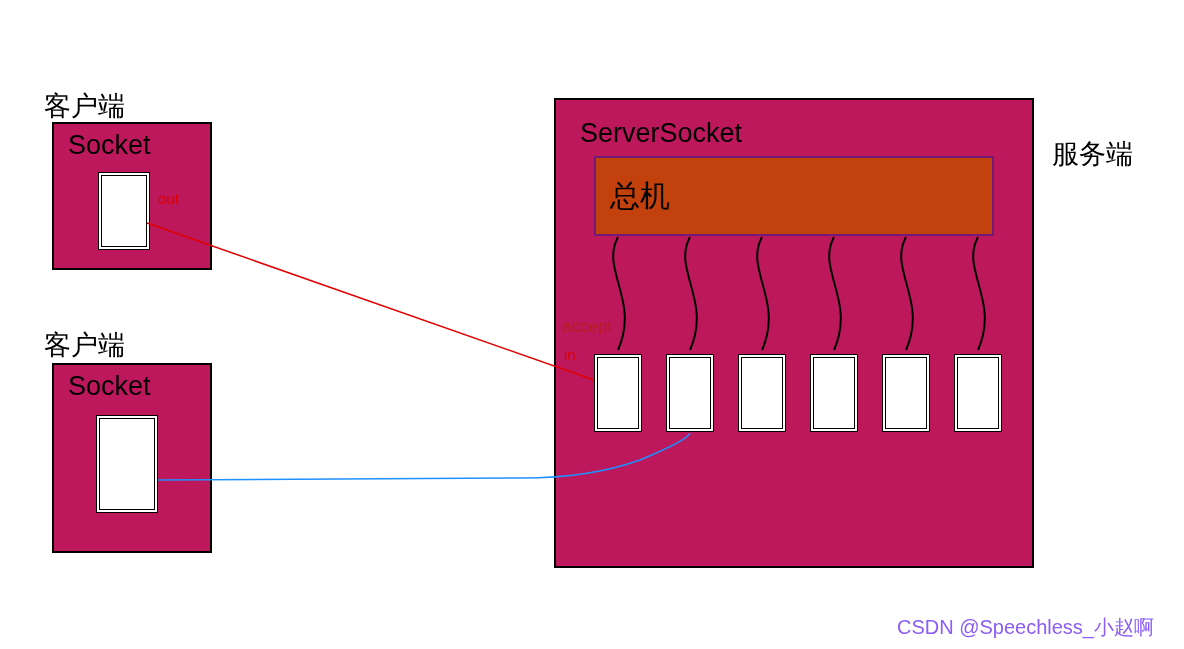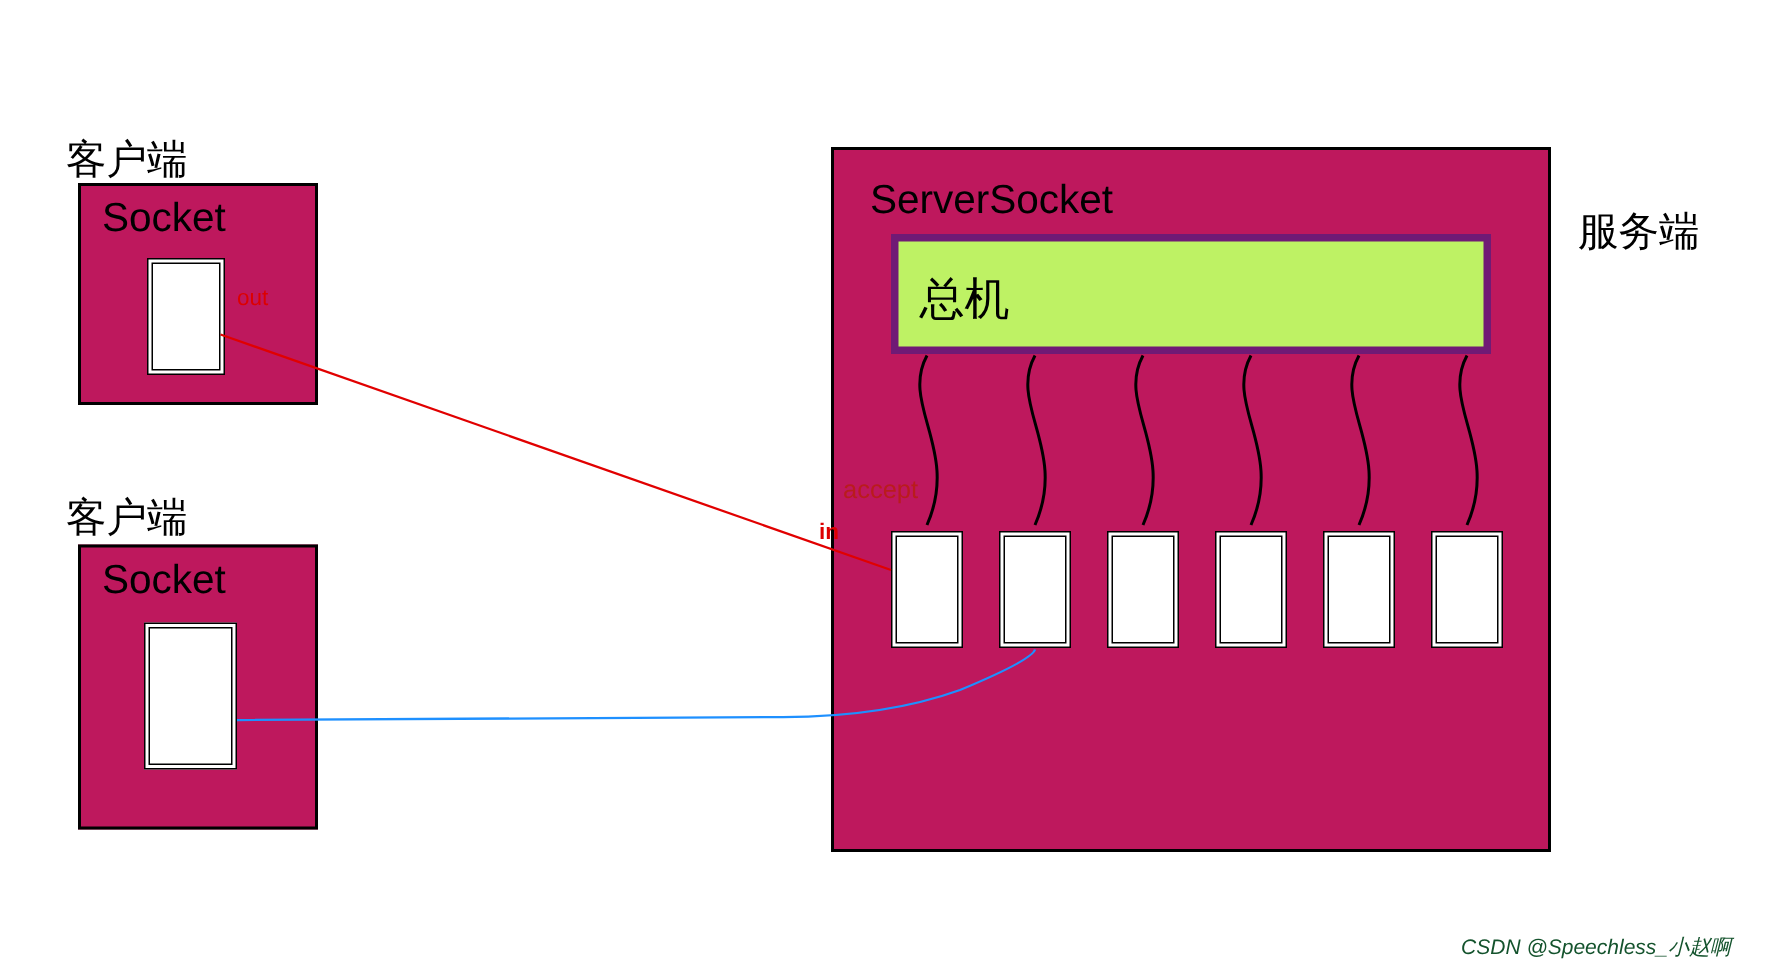--- a/index.html
+++ b/index.html
@@ -8,26 +8,26 @@
     padding: 0;
     width: 1184px;
     height: 649px;
     background: #ffffff;
     font-family: "Microsoft YaHei", Arial, sans-serif;
     position: relative;
     overflow: hidden;
   }
   .abs { position: absolute; }
   .box-border { border: 2px solid #000; background: #be185d; }
-  .slim-border { border: 5px solid #701a75; background: #bef264; }
+  .slim-border { border: 2px solid #701a75; background: #c2410c; }
   .double-box { border: 4px double #000; background: #fff; }
   .lbl-big { font-size: 27px; color: #000; font-weight: 400; }
   .lbl-small { font-size: 15px; color: #d00; }
   .lbl-accept { font-size: 17px; color: #b91c1c; }
-  .watermark { color: #14532d; font-size: 14px; font-style: italic; }
+  .watermark { color: #8b5cf6; font-size: 20px; }
   svg.wires { position: absolute; left: 0; top: 0; width: 1184px; height: 649px; pointer-events: none; }
 </style>
 </head>
 <body>
 
 <div class="abs lbl-big" style="left:44px; top:88px;">客户端</div>
 <div class="abs box-border" style="left:52px; top:122px; width:160px; height:148px;">
   <div class="abs lbl-big" style="left:14px; top:6px;">Socket</div>
   <div class="abs double-box" style="left:44px; top:48px; width:52px; height:78px;"></div>
 </div>
@@ -40,21 +40,21 @@
 </div>
 
 <div class="abs lbl-big" style="left:1052px; top:88px;margin-top:48px;">服务端</div>
 <div class="abs box-border" style="left:554px; top:98px; width:480px; height:470px;"></div>
 <div class="abs lbl-big" style="left:580px; top:118px;">ServerSocket</div>
 <div class="abs slim-border" style="left:594px; top:156px; width:400px; height:80px;">
   <div class="abs" style="left:14px; top:18px; font-size:30px;">总机</div>
 </div>
 
 <div class="abs lbl-accept" style="left:562px; top:317px;">accept</div>
-<div class="abs lbl-small" style="left:546px; top:346px;font-weight:bold;">in</div>
+<div class="abs lbl-small" style="left:564px; top:346px;">in</div>
 
 <div class="abs double-box" style="left:594px; top:354px; width:48px; height:78px;"></div>
 <div class="abs double-box" style="left:666px; top:354px; width:48px; height:78px;"></div>
 <div class="abs double-box" style="left:738px; top:354px; width:48px; height:78px;"></div>
 <div class="abs double-box" style="left:810px; top:354px; width:48px; height:78px;"></div>
 <div class="abs double-box" style="left:882px; top:354px; width:48px; height:78px;"></div>
 <div class="abs double-box" style="left:954px; top:354px; width:48px; height:78px;"></div>
 
 <svg class="wires">
 

